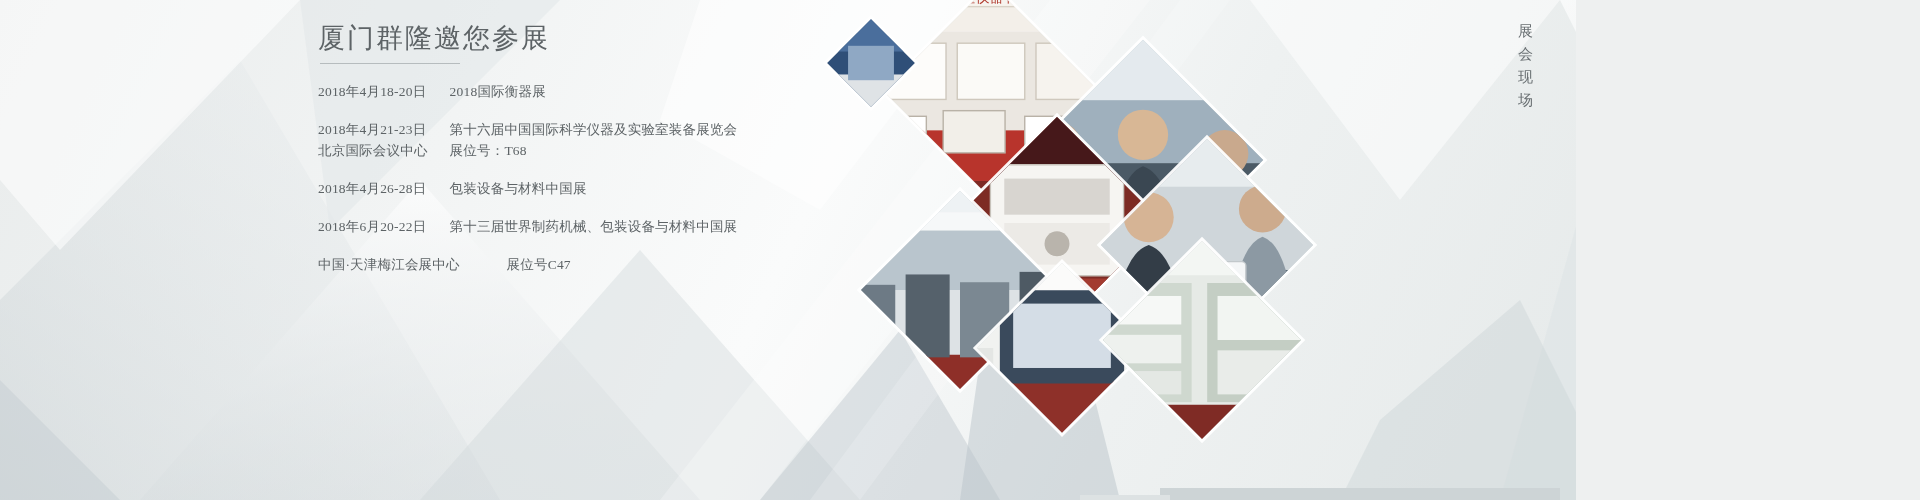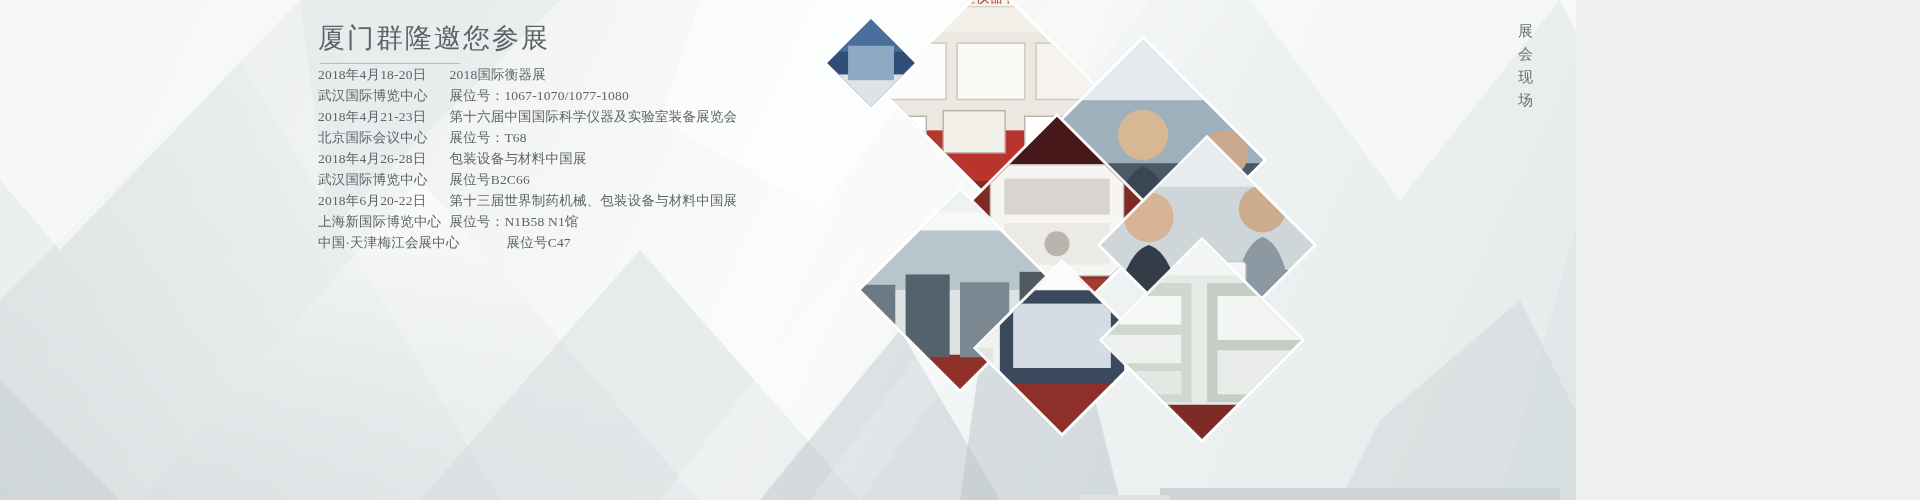--- a/index.html
+++ b/index.html
@@ -35,21 +35,21 @@
     font-weight: normal;
     line-height: 1.2;
   }
   #title-rule {
     width: 140px;
     height: 1px;
     background: #b6bcbe;
     margin: 9px 0 0 2px;
   }
 
-  .entry { color: #5d6366; }
+  .entry { margin-top: 17px; color: #5d6366; }
   .entry .line {
     font-size: 13.5px;
     line-height: 21px;
     white-space: nowrap;
     letter-spacing: 0.2px;
   }
   .entry .c1 { display: inline-block; min-width: 128px; }
   .entry .c2 { display: inline-block; }
   .entry.compact .line .c1 { min-width: 0; }
 
@@ -154,56 +154,44 @@
   <div id="text-col">
 
     <h1 id="page-title">厦门群隆邀您参展</h1>
     <div id="title-rule"></div>
 
     <div class="entry">
       <div class="line">
         <span class="c1">2018年4月18-20日</span>
         <span class="c2">2018国际衡器展</span>
       </div>
-      <div class="line">
-        <span class="c1">武汉国际博览中心</span>
-        <span class="c2">展位号：1067-1070/1077-1080</span>
-      </div>
     </div>
 
     <div class="entry">
       <div class="line">
         <span class="c1">2018年4月21-23日</span>
         <span class="c2">第十六届中国国际科学仪器及实验室装备展览会</span>
       </div>
       <div class="line">
         <span class="c1">北京国际会议中心</span>
         <span class="c2">展位号：T68</span>
       </div>
     </div>
 
     <div class="entry">
       <div class="line">
         <span class="c1">2018年4月26-28日</span>
         <span class="c2">包装设备与材料中国展</span>
       </div>
-      <div class="line">
-        <span class="c1">武汉国际博览中心</span>
-        <span class="c2">展位号B2C66</span>
-      </div>
     </div>
 
     <div class="entry">
       <div class="line">
         <span class="c1">2018年6月20-22日</span>
         <span class="c2">第十三届世界制药机械、包装设备与材料中国展</span>
-      </div>
-      <div class="line">
-        <span class="c1">上海新国际博览中心</span>
-        <span class="c2">展位号：N1B58 N1馆</span>
       </div>
     </div>
 
 
     <div class="entry compact">
       <div class="line">
         <span class="c1" style="min-width:185px">中国·天津梅江会展中心</span>
         <span class="c2">展位号C47</span>
       </div>
     </div>

